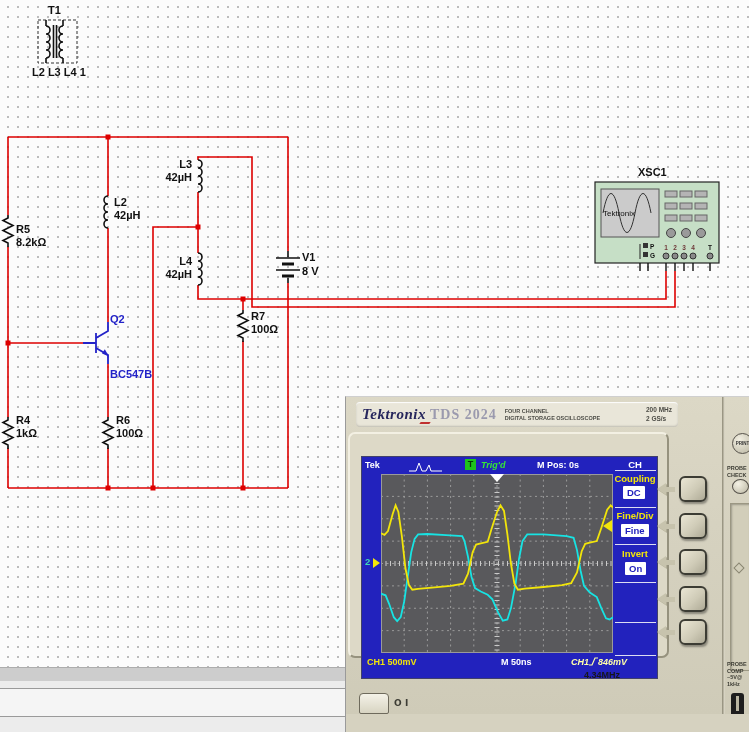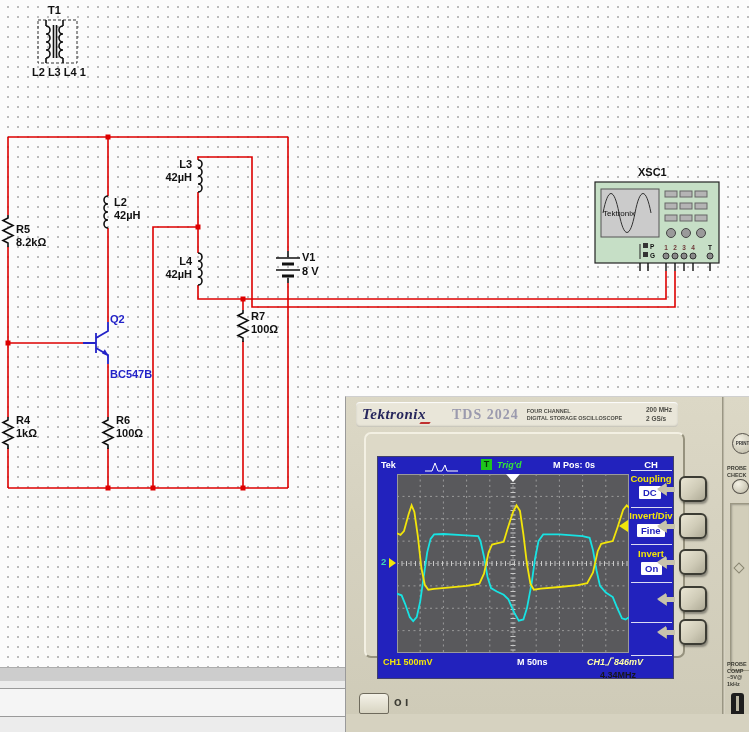--- a/index.html
+++ b/index.html
@@ -37,25 +37,25 @@
                     line-height:19px; padding-left:7px; border-bottom:1px solid #d8d8d8; }
   #scope-panel { position:relative; width:100%; height:317px;
                  background:linear-gradient(180deg,#dcd8c6 0%, #d6d2c0 40%, #cfcbb8 100%); }
 
   .brand-strip { position:absolute; left:10px; top:5px; width:322px; height:25px;
                  background:#e9e6d9; border-radius:4px; box-shadow:inset 0 -1px 2px rgba(0,0,0,.18), inset 0 1px 1px #fff;
                  display:flex; align-items:center; padding:0 6px; }
   .brand-logo { font:italic 800 15px "Liberation Serif", serif; color:#26265c; letter-spacing:.5px; position:relative; }
   .brand-logo .accent { position:absolute; left:58px; bottom:-1px; width:10px; height:2px;
                         background:#c03030; transform:skewX(-35deg); }
-  .brand-model { font:700 14px "Liberation Serif", serif; color:#9b9aae; letter-spacing:1px; margin-left:26px; }
+  .brand-model { font:700 14px "Liberation Serif", serif; color:#9b9aae; letter-spacing:1px; margin-left:4px; }
   .brand-desc { margin-left:8px; font:bold 5.5px "Liberation Sans", sans-serif; color:#4c4c46; line-height:1.25; }
   .brand-spec { margin-left:auto; font:bold 6.5px "Liberation Sans", sans-serif; color:#4c4c46; line-height:1.25; }
 
-  .bezel { position:absolute; left:18px; top:35px; width:321px; height:226px;
+  .bezel { position:absolute; left:2px; top:35px; width:321px; height:226px;
            background:#ddd9c7; border-radius:7px;
            border-top:2px solid #f3f0e3; border-left:2px solid #f3f0e3;
            border-right:2px solid #96927e; border-bottom:2px solid #96927e; }
   .lcd { position:absolute; left:11px; top:22px; width:297px; height:223px;
          background:#2222bd; border:1px solid #41416a; overflow:hidden;
          font-family:"DejaVu Sans", sans-serif; }
   .lcd-text { position:absolute; font:bold 9px "Liberation Sans", sans-serif; color:#fff; white-space:nowrap; }
   .t-badge { position:absolute; left:103px; top:2px; width:11px; height:11px; background:#1ec41e;
              color:#083a08; font:bold 9px "Liberation Sans", sans-serif; text-align:center; line-height:11px; }
   .green { color:#35e835 !important;font-style:italic; }
@@ -321,21 +321,21 @@
           </div>
 
           <span class="marker2">2</span>
           <div class="marker2-arrow"></div>
 
           <span class="menu-label" style="top:2px; color:#fff;">CH</span>
           <div class="menu-divider" style="top:13px;"></div>
           <span class="menu-label" style="top:16px;">Coupling</span>
           <span class="menu-value" style="left:261px; top:29px;">DC</span>
           <div class="menu-divider" style="top:50px;"></div>
-          <span class="menu-label" style="top:53px;">Invert/Div</span>
+          <span class="menu-label" style="top:53px;">Fine/Div</span>
           <span class="menu-value" style="left:259px; top:67px;">Fine</span>
           <div class="menu-divider" style="top:87px;"></div>
           <span class="menu-label" style="top:91px;">Invert</span>
           <span class="menu-value" style="left:263px; top:105px;">On</span>
           <div class="menu-divider" style="top:125px;"></div>
           <div class="menu-divider" style="top:165px;"></div>
           <div class="menu-divider" style="top:198px;"></div>
 
           <span class="lcd-text yellow" style="left:5px; top:200px;">CH1 500mV</span>
           <span class="lcd-text cyan" style="left:79px; top:200px;margin-top:20px;">CH2 500mV</span>

